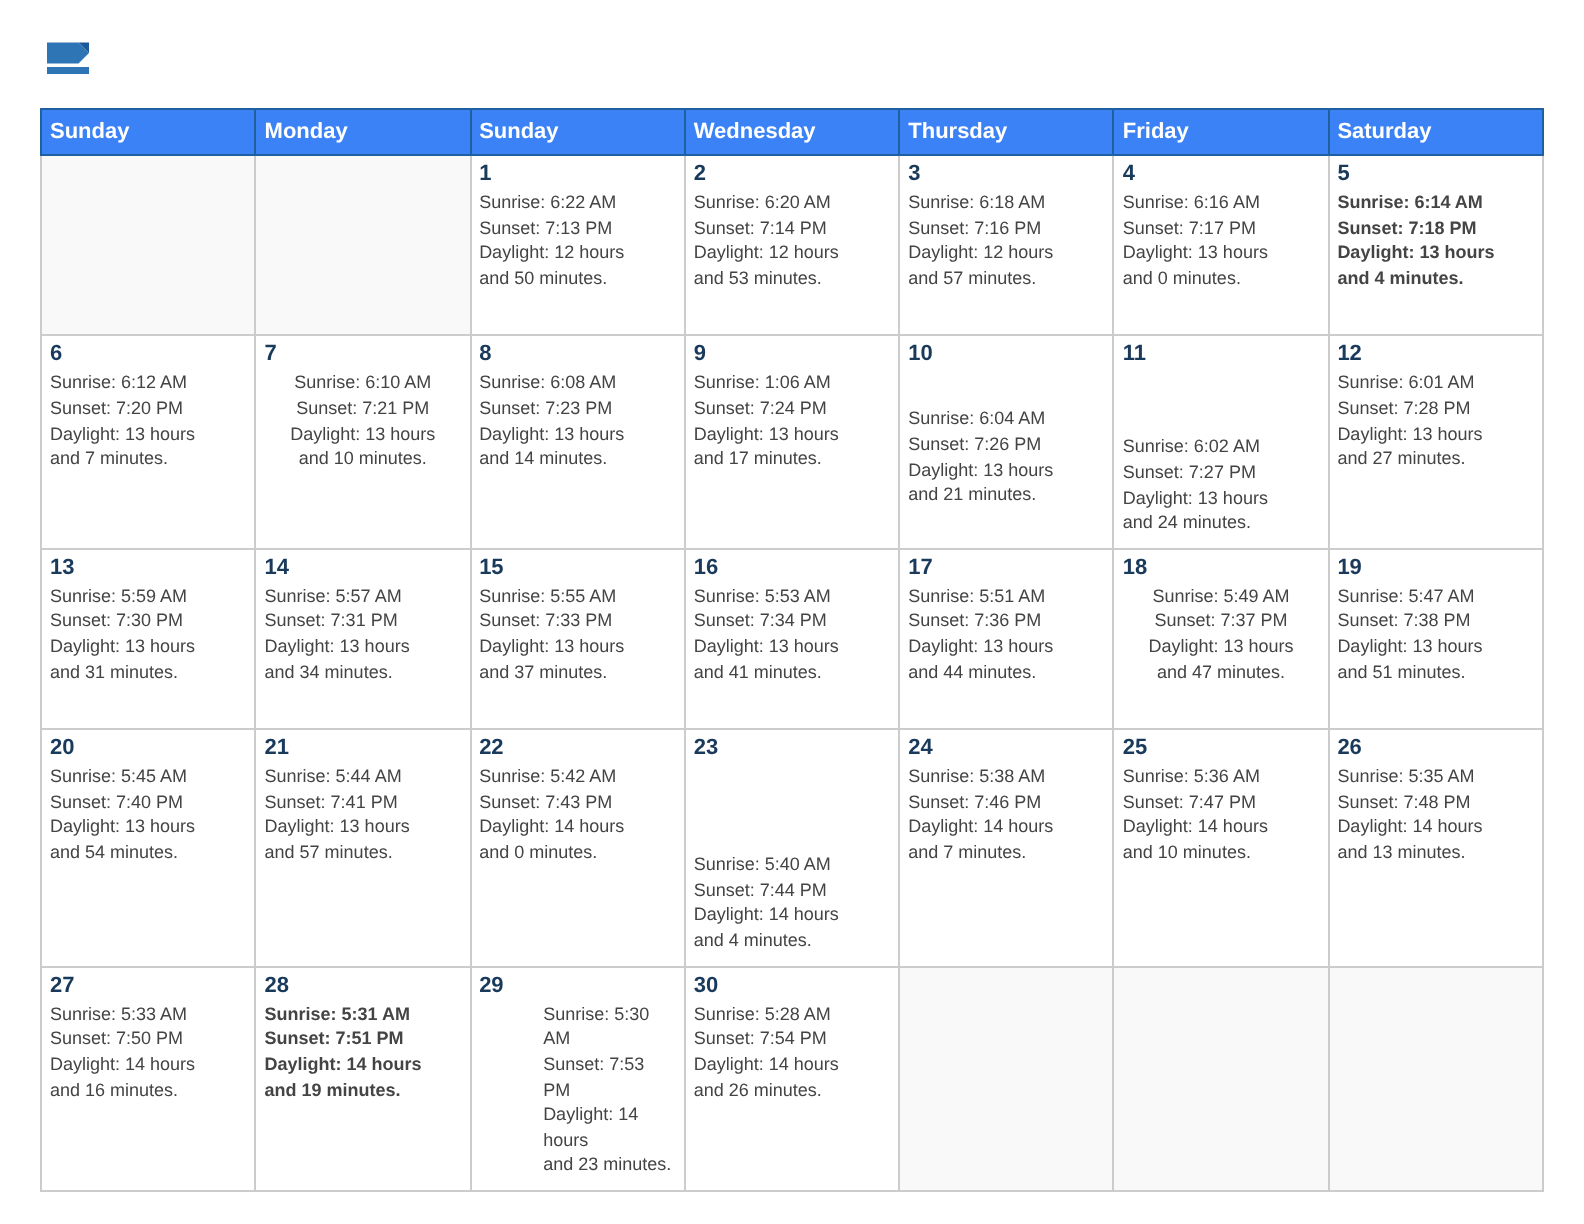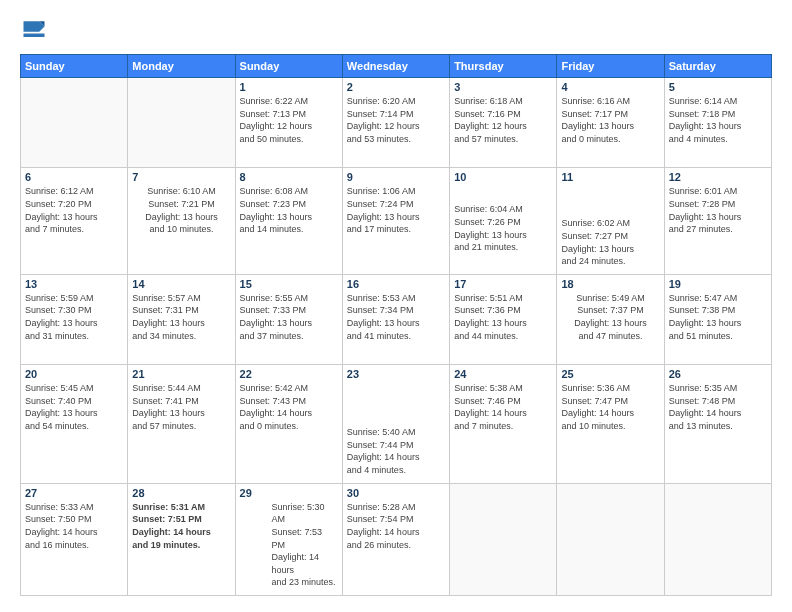--- a/index.html
+++ b/index.html
@@ -154,21 +154,21 @@
           </td>
           <td>
             <span class="day-number">4</span>
             <div class="day-info" style="white-space: pre-line;">Sunrise: 6:16 AM
 Sunset: 7:17 PM
 Daylight: 13 hours
 and 0 minutes.</div>
           </td>
           <td>
             <span class="day-number">5</span>
-            <div class="day-info" style="white-space: pre-line;">Sunrise: 6:14 AM
+            <div class="day-info" style="white-space: pre-line; font-weight: bold;">Sunrise: 6:14 AM
 Sunset: 7:18 PM
 Daylight: 13 hours
 and 4 minutes.</div>
           </td>
         </tr>
         <tr>
           <td>
             <span class="day-number">6</span>
             <div class="day-info" style="white-space: pre-line;">Sunrise: 6:12 AM
 Sunset: 7:20 PM

